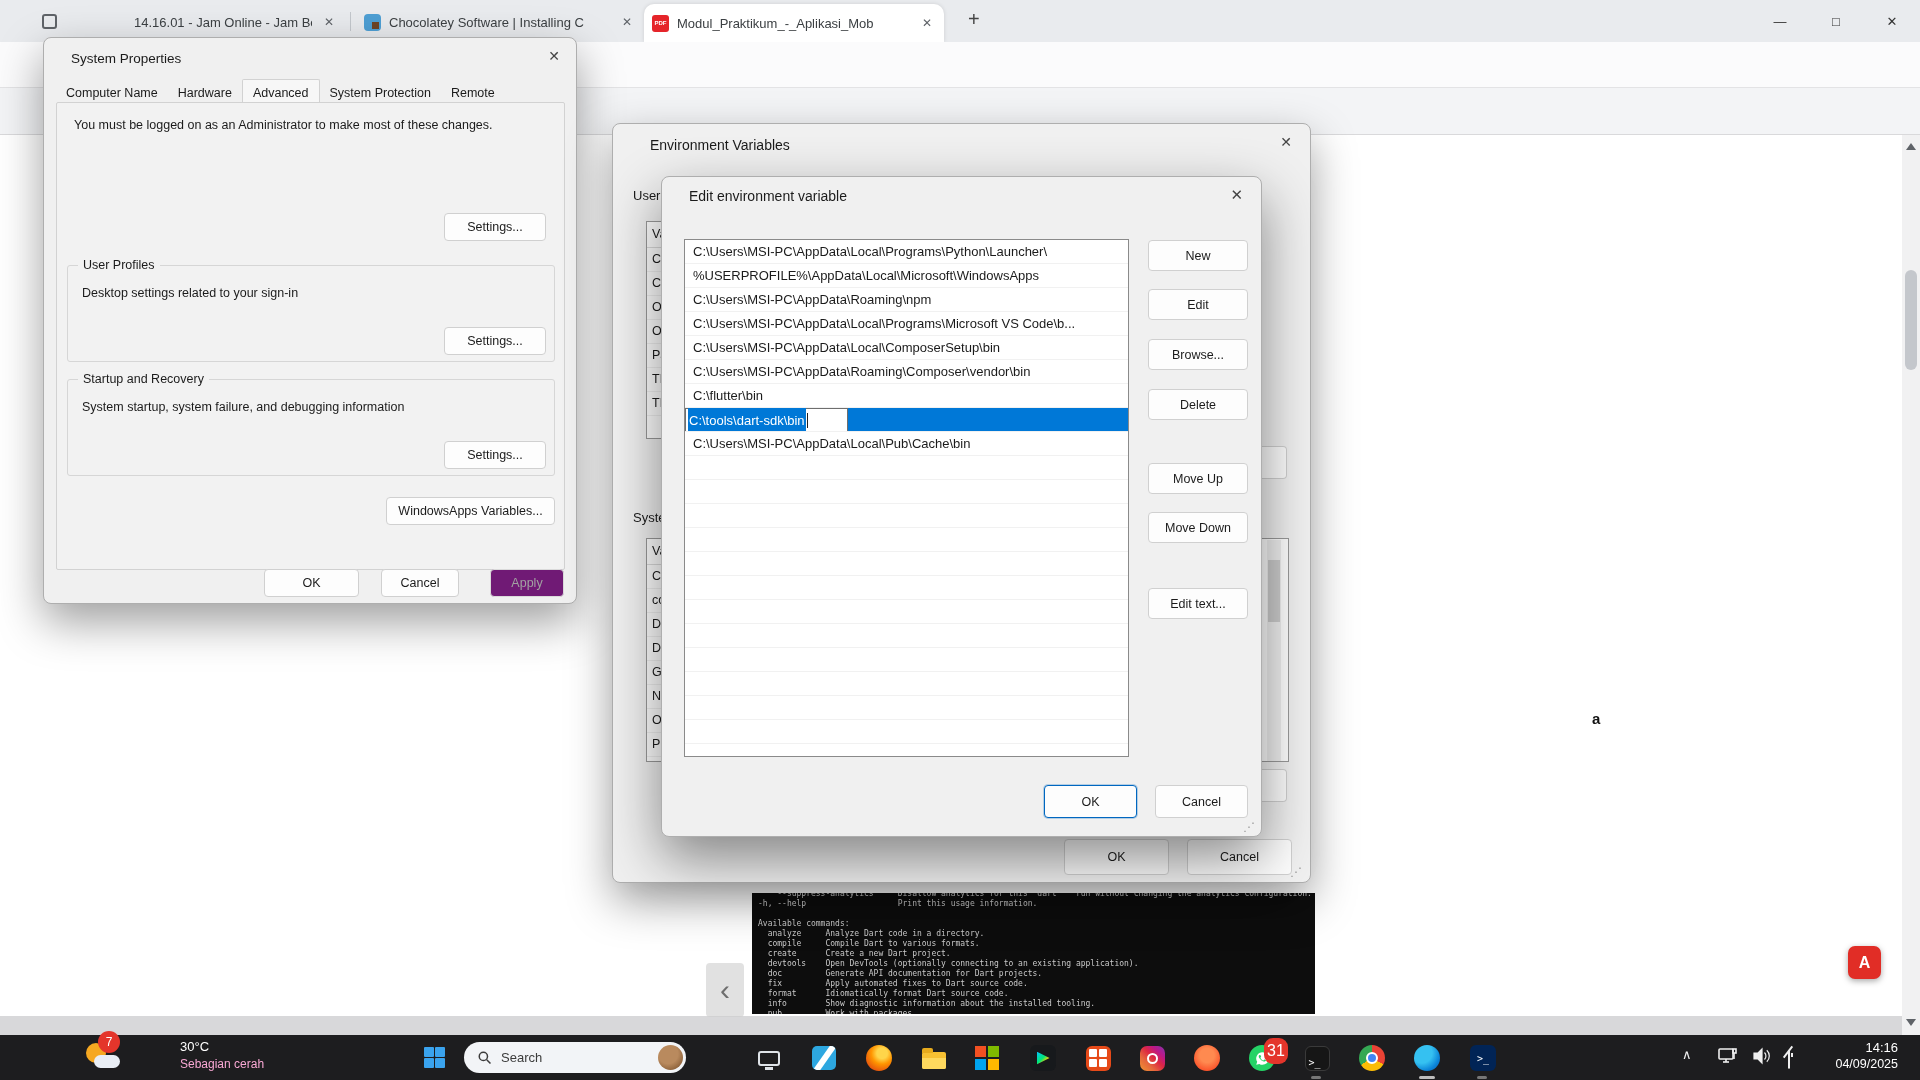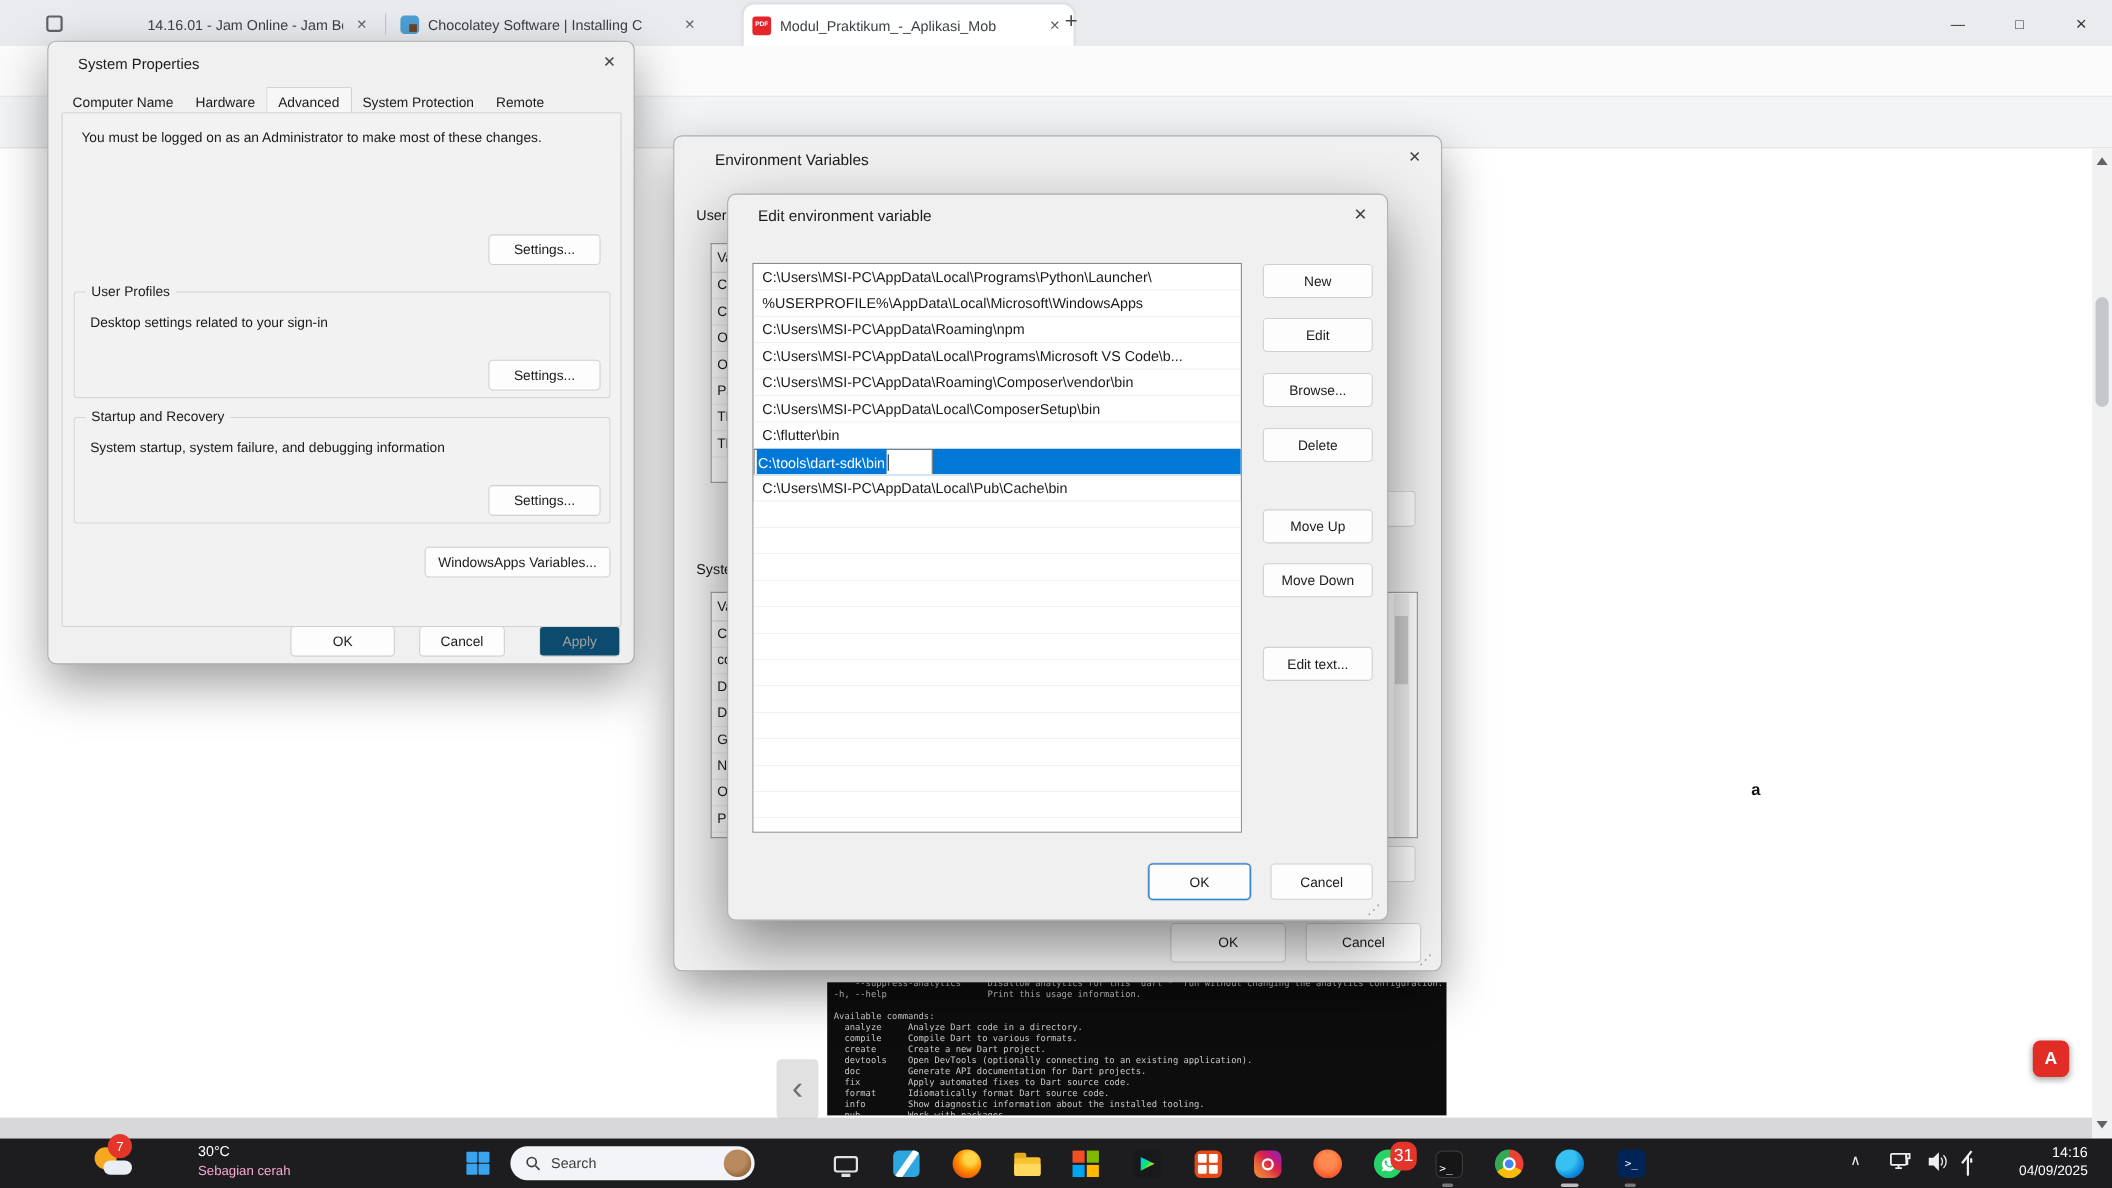--- a/index.html
+++ b/index.html
@@ -52,21 +52,21 @@
   .varrow.up{top:8px;border-bottom:7px solid #5f6368}
   .varrow.down{top:884px;border-top:7px solid #5f6368}
   .vthumb{position:absolute;left:3px;top:135px;width:12px;height:100px;background:#c4c7cc;border-radius:6px}
 
   
   .dlg{position:absolute;background:#f0f0f0;border:1px solid #aeaeae;border-radius:8px;box-shadow:0 18px 45px rgba(0,0,0,.38)}
   .dtitle{position:absolute;font-size:14px;color:#1b1b1b;white-space:nowrap}
   .dclose{position:absolute;font-size:14px;color:#444}
   .btn{position:absolute;background:#fdfdfd;border:1px solid #d0d0d0;border-radius:4px;font-size:12.5px;color:#1b1b1b;display:flex;align-items:center;justify-content:center;font-family:"Liberation Sans",sans-serif}
   .btn.primary{border:1px solid #0067c0;box-shadow:0 0 0 1px rgba(0,103,192,.25)}
-  .btn.disabled{color:#a2a2a2;background:#0c4a6e;border-color:#dadada}
+  .btn.disabled{color:#a2a2a2;background:#701a75;border-color:#dadada}
   .grip{position:absolute;color:#9a9a9a;font-size:12px}
 
   
   .sp-tabs{position:absolute;left:12px;top:40px;display:flex;align-items:flex-end;font-size:12.5px;color:#1b1b1b}
   .sp-tab{padding:4px 9px;border:1px solid transparent}
   .sp-tab.active{background:#f7f7f7;border:1px solid #d2d2d2;border-bottom:none;padding:6px 10px;border-radius:2px 2px 0 0;position:relative;top:1px}
   .sp-page{position:absolute;left:12px;top:64px;width:509px;height:468px;border:1px solid #d2d2d2;background:#f2f2f2;border-radius:2px}
   .sp-note{position:absolute;left:30px;top:80px;font-size:12.5px;color:#1b1b1b}
   .grp{position:absolute;left:23px;width:488px;height:97px;border:1px solid #d6d6d6;border-radius:3px}
   .grp .glabel{position:absolute;left:10px;top:-8px;background:#f2f2f2;padding:0 5px;font-size:12.5px;color:#1b1b1b}
@@ -153,21 +153,21 @@
     <div class="tabdiv" style="left:350px"></div>
 
     <div class="tab" style="left:356px;width:288px">
       <span class="fav choco">
           <i></i>
         </span>
       <span class="lbl">Chocolatey Software | Installing C</span>
       <span class="x">✕</span>
     </div>
 
-    <div class="tab active" style="left:676px;width:300px">
+    <div class="tab active" style="left:644px;width:300px">
       <span class="fav pdf">PDF</span>
       <span class="lbl">Modul_Praktikum_-_Aplikasi_Mob</span>
       <span class="x">✕</span>
     </div>
 
     <span class="newtab">+</span>
 
     <div class="winctl" style="left:1752px">—</div>
     <div class="winctl" style="left:1808px">□</div>
     <div class="winctl" style="left:1864px">✕</div>
@@ -344,22 +344,22 @@
   <div class="dlg" style="left:661px;top:176px;width:601px;height:661px;z-index:30;box-shadow:0 22px 55px rgba(0,0,0,.45)">
     <span class="dtitle" style="left:27px;top:11px">Edit environment variable</span>
     <span class="dclose" style="right:18px;top:9px;font-size:15px">✕</span>
 
     <div class="evlist">
       <div class="ev-empty"></div>
       <div class="ev-row">C:\Users\MSI-PC\AppData\Local\Programs\Python\Launcher\</div>
       <div class="ev-row">%USERPROFILE%\AppData\Local\Microsoft\WindowsApps</div>
       <div class="ev-row">C:\Users\MSI-PC\AppData\Roaming\npm</div>
       <div class="ev-row">C:\Users\MSI-PC\AppData\Local\Programs\Microsoft VS Code\b...</div>
+      <div class="ev-row">C:\Users\MSI-PC\AppData\Local\ComposerSetup\bin</div>
       <div class="ev-row">C:\Users\MSI-PC\AppData\Roaming\Composer\vendor\bin</div>
-      <div class="ev-row">C:\Users\MSI-PC\AppData\Local\ComposerSetup\bin</div>
       <div class="ev-row">C:\flutter\bin</div>
       <div class="ev-row sel">
         <span class="editbox">
           <span class="seltext">C:\tools\dart-sdk\bin</span>
           <span class="caret"></span>
         </span>
       </div>
       <div class="ev-row">C:\Users\MSI-PC\AppData\Local\Pub\Cache\bin</div>
     </div>
 

